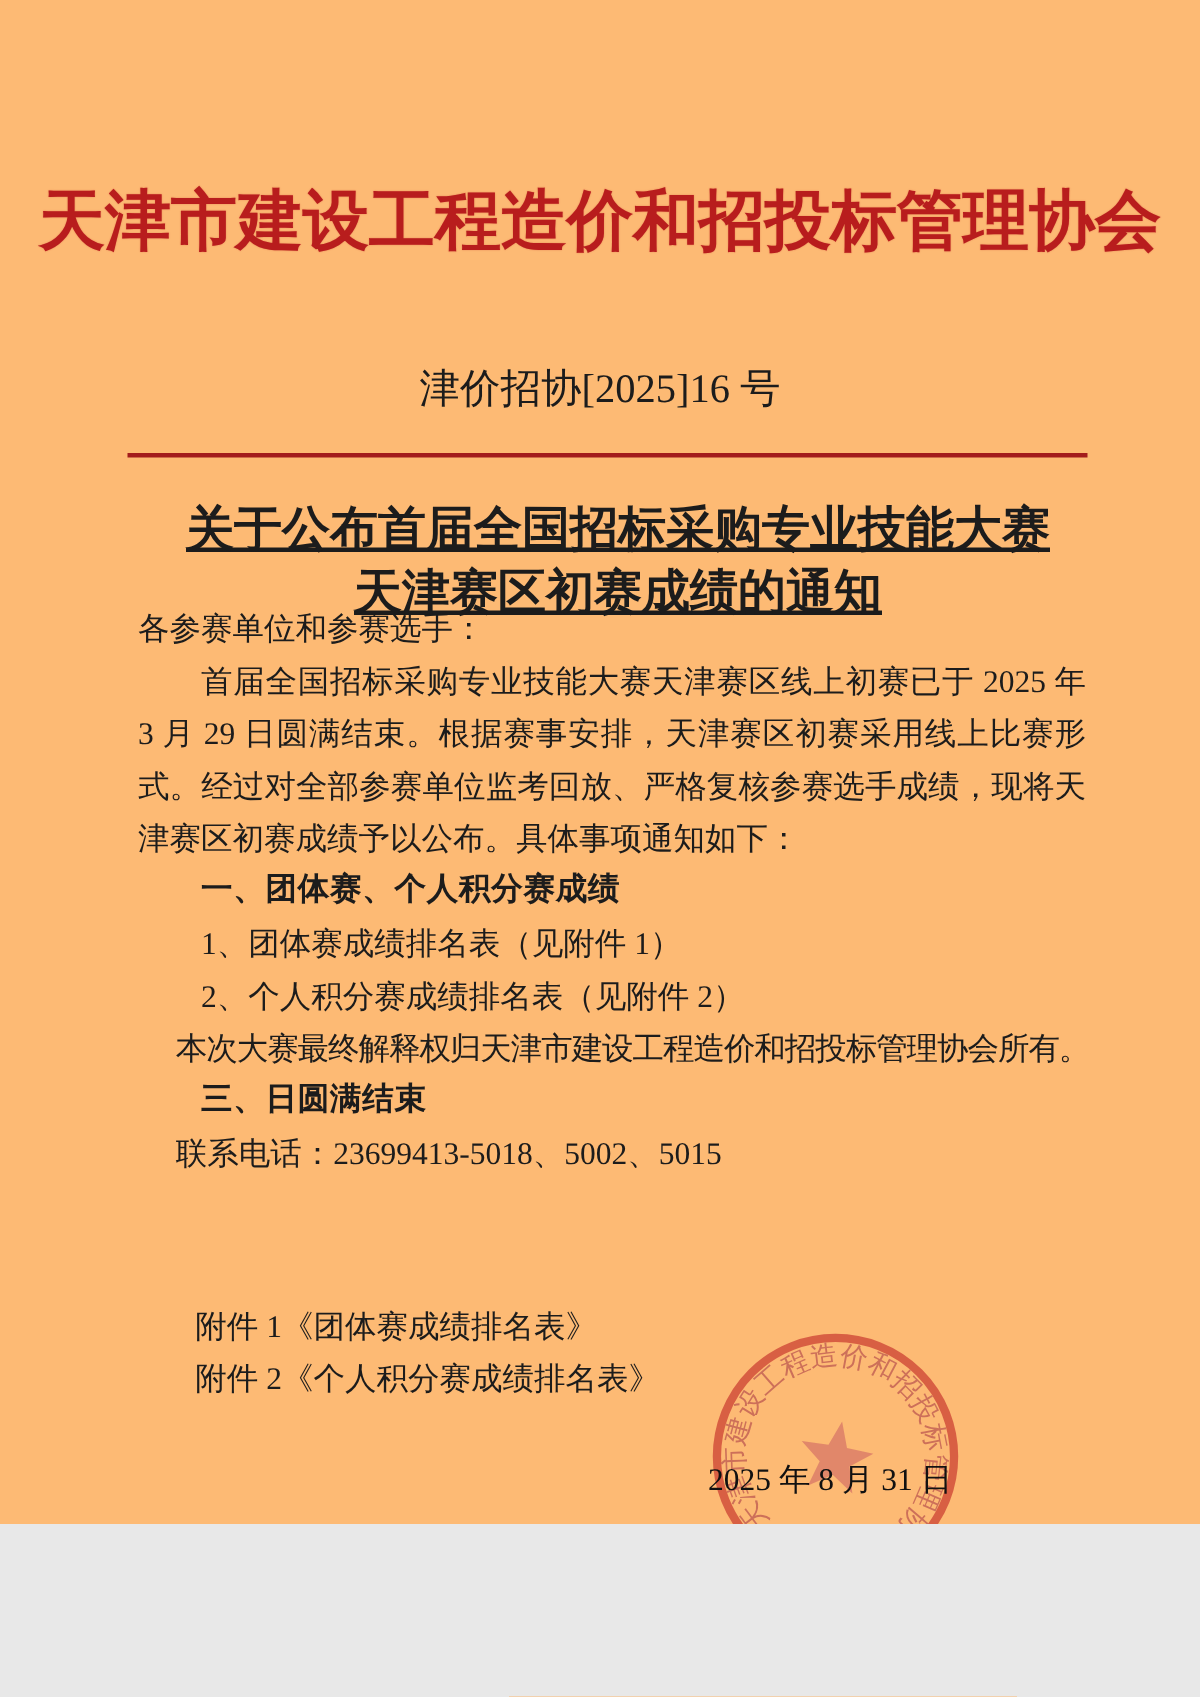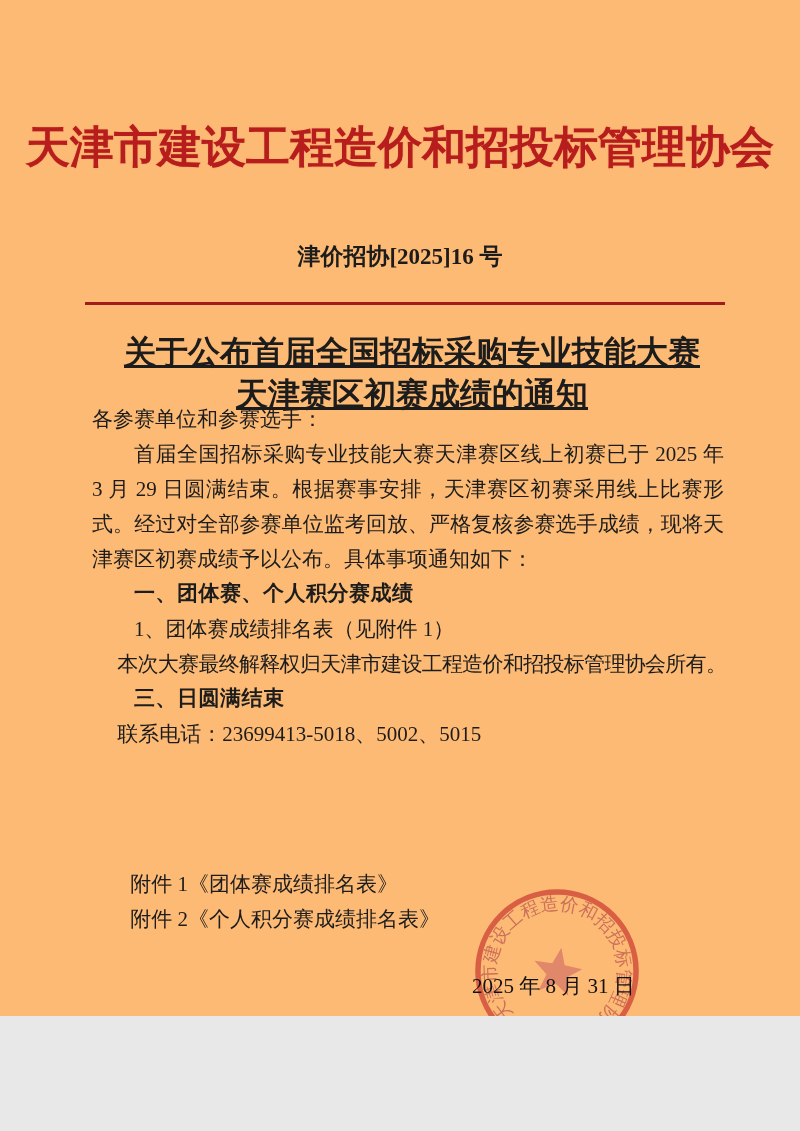--- a/index.html
+++ b/index.html
@@ -17,21 +17,21 @@
     position:absolute;top:118px;left:0;width:100%;
     margin:0;text-align:center;
     font-size:44px;font-weight:bold;
     color:#b81d1d;
     letter-spacing:0px;
     text-shadow:0 0 1px rgba(184,29,29,.45);
   }
   .doc-number{
     position:absolute;top:241px;left:0;width:100%;
     text-align:center;
-    font-size:23px;font-weight:bold;
+    font-size:27px;font-weight:normal;
   }
   .red-rule{
     position:absolute;top:302px;left:85px;width:640px;height:3px;
     background:#a31c1c;
   }
   .notice-title{
     position:absolute;top:319px;left:0;width:100%;
     margin:12px;text-align:center;
     font-size:32px;font-weight:bold;line-height:42px;text-decoration:underline;
   }
@@ -86,20 +86,21 @@
   <h2 class="notice-title">
     <span>关于公布首届全国招标采购专业技能大赛</span><br>
     <span>天津赛区初赛成绩的通知</span>
   </h2>
 
   <div class="body-text">
     <p>各参赛单位和参赛选手：</p>
     <p class="para">首届全国招标采购专业技能大赛天津赛区线上初赛已于 2025 年 3 月 29 日圆满结束。根据赛事安排，天津赛区初赛采用线上比赛形式。经过对全部参赛单位监考回放、严格复核参赛选手成绩，现将天津赛区初赛成绩予以公布。具体事项通知如下：</p>
     <p class="heading indent2">一、团体赛、个人积分赛成绩</p>
     <p class="indent2">1、团体赛成绩排名表（见附件 1）</p>
+    <p class="indent2">2、个人积分赛成绩排名表（见附件 2）</p>
     <p class="indent1 tight">本次大赛最终解释权归天津市建设工程造价和招投标管理协会所有。</p>
     <p class="heading indent2">三、日圆满结束</p>
     <p class="indent1">联系电话：23699413-5018、5002、5015</p>
   </div>
 
   <div class="attachments">
     <p class="indent1">附件 1《团体赛成绩排名表》</p>
     <p class="indent1">附件 2《个人积分赛成绩排名表》</p>
   </div>
 

